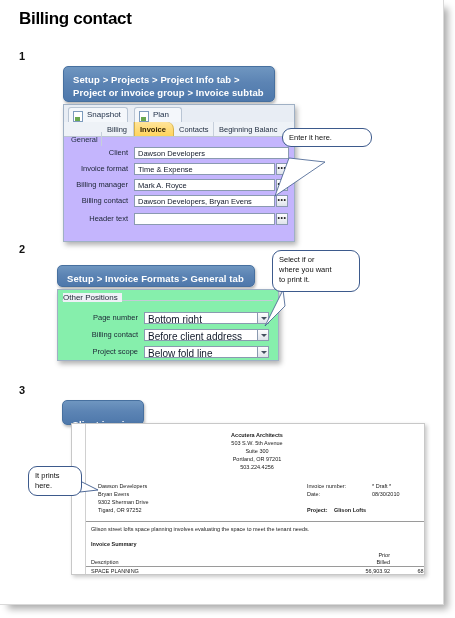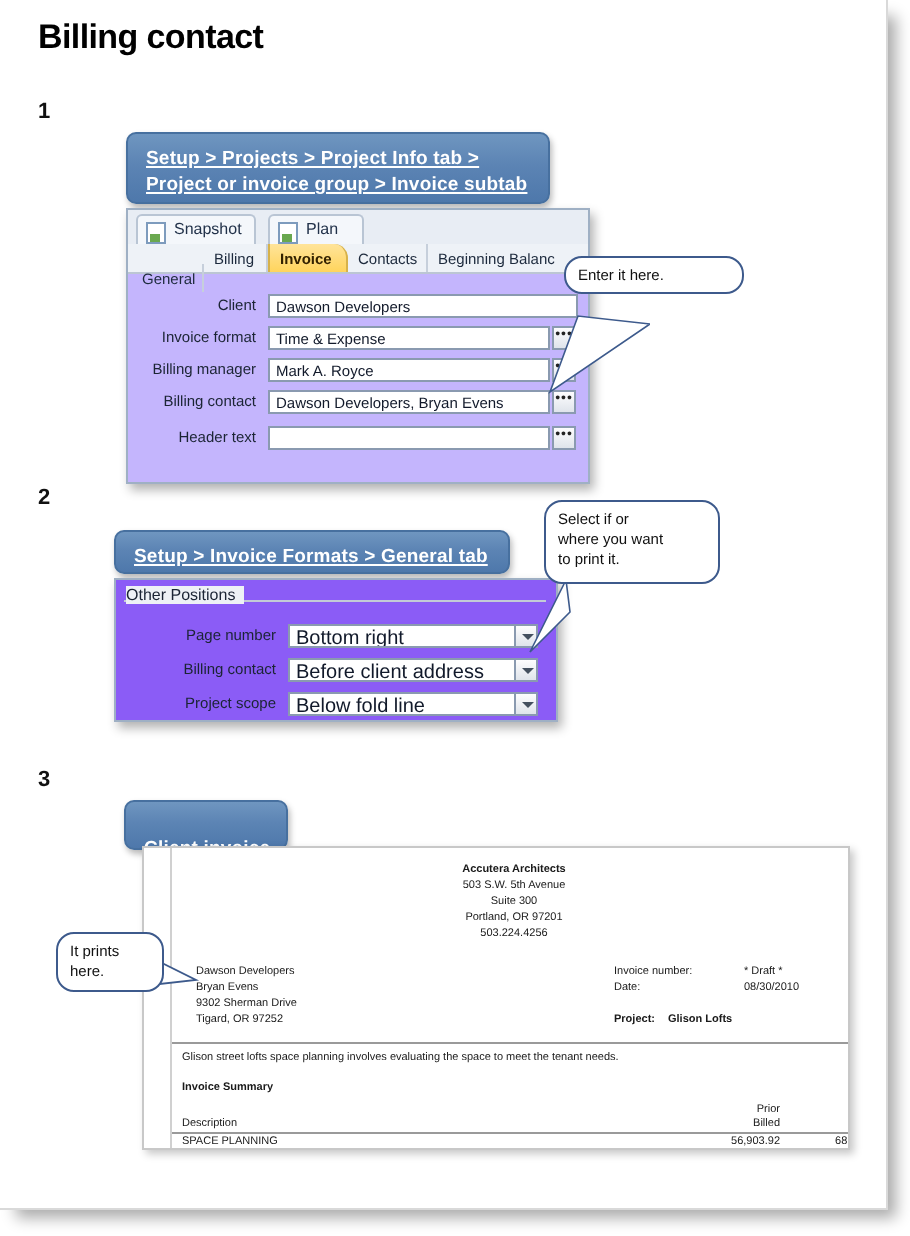--- a/index.html
+++ b/index.html
@@ -47,21 +47,21 @@
     border-radius: 5px;
     color: #ffffff;
     font-size: 9.5px;
     font-weight: bold;
     letter-spacing: 0.1px;
     padding: 6px 9px 6px 9px;
     box-sizing: border-box;
     box-shadow: 1px 2px 3px rgba(0,0,0,0.28);
     line-height: 13px;
   }
-  .banner span { display: block; white-space: nowrap; text-decoration: underline; }
+  .banner span { display: block; white-space: nowrap; }
 
   
   .app-panel {
     position: absolute;
     background: #eef1f6;
     border: 1px solid #9fb0c4;
     box-shadow: 2px 3px 5px rgba(0,0,0,0.30);
     box-sizing: border-box;
     overflow: hidden;
   }
@@ -142,21 +142,21 @@
     background: linear-gradient(to bottom,#fdfdfe,#dfe4eb);
     border: 1px solid #8a9ab0;
     box-sizing: border-box;
     font-size: 7px;
     color: #222;
     text-align: center;
     line-height: 8px;
     letter-spacing: 0.5px;
   }
   
-  #panel2 { left: 57px; top: 289px; width: 222px; height: 72px; background: #8b5cf6; }
+  #panel2 { left: 57px; top: 289px; width: 222px; height: 72px; background: #86efac; }
   #grp-label {
     position: absolute; left: 5px; top: 3px;
     font-size: 8px; color: #1b2434;
     background: #eef1f6;
     padding-right: 4px;
     z-index: 2;
   }
   #grp-line {
     position: absolute; left: 4px; top: 10px; right: 5px;
     border-top: 1px solid #c3cbd6;

